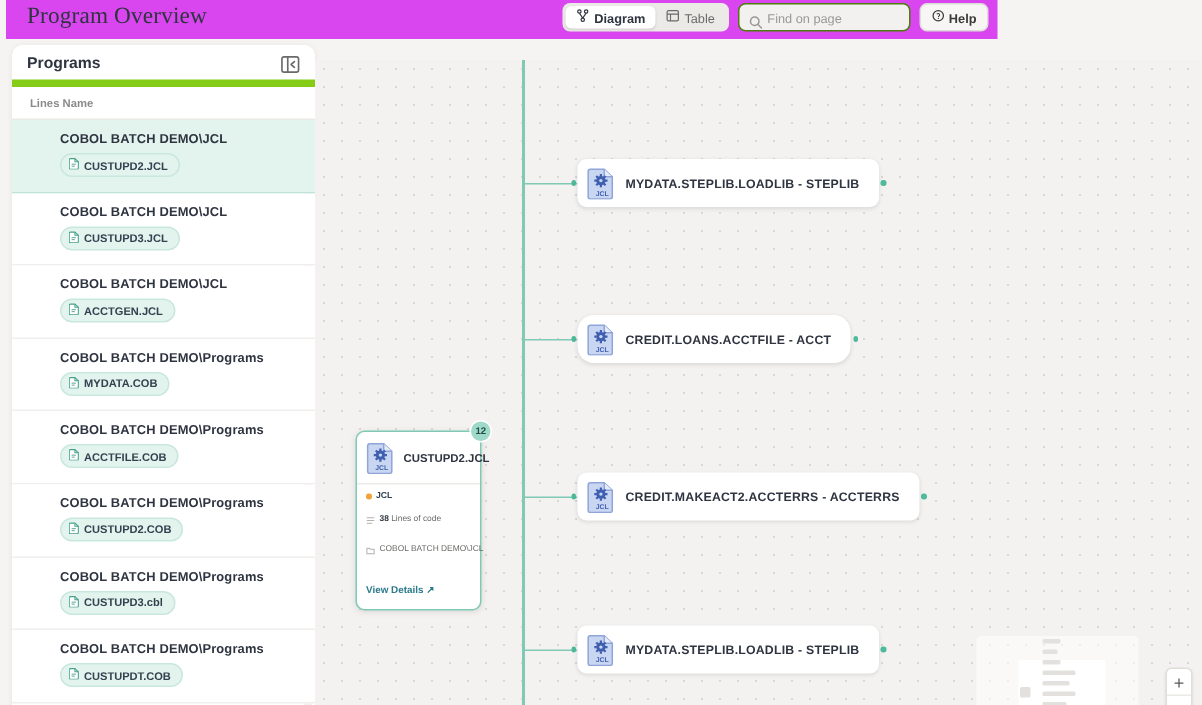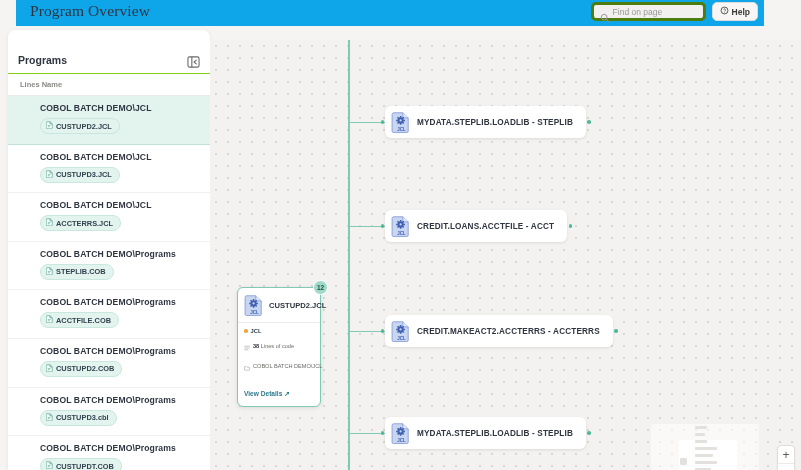--- a/index.html
+++ b/index.html
@@ -7,22 +7,22 @@
     width: 801px; height: 470px;
     overflow: hidden;
     background: #f5f4f2;
     font-family: "Liberation Sans", sans-serif;
     -webkit-font-smoothing: antialiased;
   }
   #app { position: relative; width: 801px; height: 470px; background: #f5f4f2; }
 
   
   .header {
-    position: absolute; top: 0; left: 16px; width: 748px; height: 26px;
-    background: #0ea5e9;
+    position: absolute; top: 0; left: 4px; width: 661px; height: 26px;
+    background: #d946ef;
   }
   .page-title {
     position: absolute; left: 14px; top: 2px;
     font-family: "Liberation Serif", serif;
     font-size: 15.5px; color: #2e3440; letter-spacing: .1px;
   }
   .hdr-right {
     position: absolute; right: 6px; top: 2px;
     display: flex; align-items: center; gap: 6px;
   }
@@ -37,21 +37,21 @@
     font-size: 8.5px; color: #6b6a68; white-space: nowrap;
     cursor: pointer; border: none; background: transparent;
     font-family: "Liberation Sans", sans-serif;
   }
   .seg-btn.active {
     background: #ffffff; color: #2e3440; font-weight: bold;
     box-shadow: 0 1px 1.5px rgba(0,0,0,.10);
   }
   .findbox {
     position: relative; width: 115px; height: 19px;
-    background: #f2f1ef; border: 3px solid #4d7c0f; border-radius: 5px;
+    background: #f2f1ef; border: 1px solid #4d7c0f; border-radius: 5px;
     display: flex; align-items: center; padding-left: 19px;
   }
   .findbox input {
     border: none; outline: none; background: transparent;
     font-size: 8.5px; color: #6b6a68; width: 88px;
     font-family: "Liberation Sans", sans-serif;
   }
   .findbox input::placeholder { color: #9a9896; }
   .find-ico { position: absolute; left: 6px; top: 4px; }
   .helpbtn {
@@ -67,22 +67,21 @@
     position: absolute; left: 8px; top: 30px;
     width: 202px; height: 440px;
     background: #ffffff;
     border-radius: 7px 7px 0 0;
     box-shadow: 0 1px 4px rgba(0,0,0,.07);
     overflow: hidden;
   }
   .sb-header {
     height: 28px; display: flex; align-items: center;
     padding: 0 10px; justify-content: space-between;
-    border-bottom: 1px solid #84cc16;
-    margin-top: 16px;
+    border-bottom: 5px solid #84cc16;
   }
   .sb-title { font-size: 10.5px; font-weight: bold; color: #2e3440; }
   .collapse-ico { width: 13px; height: 12px; cursor: pointer; }
   .sb-colhead {
     height: 22px; display: flex; align-items: center; padding: 0 12px;
     font-size: 7.5px; color: #8b8a88; font-weight: bold;
     border-bottom: 1px solid #eceae7; background: #fff;
   }
   .sb-list { position: relative; height: 390px; overflow: hidden; }
   .sb-item {
@@ -203,20 +202,42 @@
 </head>
 <body>
 
 <div id="app">
 
   <div class="header">
     <div class="page-title">Program Overview</div>
 
     <div class="hdr-right">
 
+      <div class="seg">
+        <button class="seg-btn active">
+          <span>
+            <svg width="9" height="9" viewBox="0 0 12 12">
+              <circle cx="3" cy="2.2" r="1.5" fill="none" stroke="#2e3440" stroke-width="1.1"></circle>
+              <circle cx="9" cy="2.2" r="1.5" fill="none" stroke="#2e3440" stroke-width="1.1"></circle>
+              <circle cx="6" cy="9.6" r="1.5" fill="none" stroke="#2e3440" stroke-width="1.1"></circle>
+              <path d="M3 3.7 L6 8.1 M9 3.7 L6 8.1" stroke="#2e3440" stroke-width="1" fill="none"></path>
+            </svg>
+          </span>
+          <span>Diagram</span>
+        </button>
+        <button class="seg-btn">
+          <span>
+            <svg width="9" height="9" viewBox="0 0 12 12">
+              <rect x="1" y="1.5" width="10" height="9" rx="1.2" fill="none" stroke="#6b6a68" stroke-width="1.1"></rect>
+              <path d="M1 4.5 H11 M4 4.5 V10.5" stroke="#6b6a68" stroke-width="1"></path>
+            </svg>
+          </span>
+          <span>Table</span>
+        </button>
+      </div>
 
       <div class="findbox">
         <span class="find-ico">
           <svg width="10" height="10" viewBox="0 0 12 12">
             <circle cx="5" cy="5" r="3.4" fill="none" stroke="#9a9896" stroke-width="1.2"></circle>
             <path d="M7.6 7.6 L10.4 10.4" stroke="#9a9896" stroke-width="1.2" stroke-linecap="round"></path>
           </svg>
         </span>
         <input type="text" value="" placeholder="Find on page" style="">
       </div>
@@ -268,29 +289,29 @@
                 <path d="M2 5 h3.2 M2 6.5 h2.4" stroke="#49a08a" stroke-width=".7"></path>
               </svg></span>
             <span>CUSTUPD3.JCL</span>
           </div></div>
         <div class="sb-item"><div class="sb-path">COBOL BATCH DEMO\JCL</div><div class="sb-badge">
             <span><svg width="7" height="8" viewBox="0 0 8 9">
                 <path d="M.9 .8 h3.6 l2.6 2.4 v5 a.7 .7 0 0 1 -.7 .7 h-5.5 a.7 .7 0 0 1 -.7 -.7 v-6.7 a.7 .7 0 0 1 .7 -.7 z" fill="#ffffff" stroke="#49a08a" stroke-width=".8"></path>
                 <path d="M4.5 .8 v2.4 h2.6" fill="none" stroke="#49a08a" stroke-width=".8"></path>
                 <path d="M2 5 h3.2 M2 6.5 h2.4" stroke="#49a08a" stroke-width=".7"></path>
               </svg></span>
-            <span>ACCTERRS.JCL</span>
+            <span>ACCTGEN.JCL</span>
           </div></div>
         <div class="sb-item"><div class="sb-path">COBOL BATCH DEMO\Programs</div><div class="sb-badge">
             <span><svg width="7" height="8" viewBox="0 0 8 9">
                 <path d="M.9 .8 h3.6 l2.6 2.4 v5 a.7 .7 0 0 1 -.7 .7 h-5.5 a.7 .7 0 0 1 -.7 -.7 v-6.7 a.7 .7 0 0 1 .7 -.7 z" fill="#ffffff" stroke="#49a08a" stroke-width=".8"></path>
                 <path d="M4.5 .8 v2.4 h2.6" fill="none" stroke="#49a08a" stroke-width=".8"></path>
                 <path d="M2 5 h3.2 M2 6.5 h2.4" stroke="#49a08a" stroke-width=".7"></path>
               </svg></span>
-            <span>STEPLIB.COB</span>
+            <span>MYDATA.COB</span>
           </div></div>
         <div class="sb-item"><div class="sb-path">COBOL BATCH DEMO\Programs</div><div class="sb-badge">
             <span><svg width="7" height="8" viewBox="0 0 8 9">
                 <path d="M.9 .8 h3.6 l2.6 2.4 v5 a.7 .7 0 0 1 -.7 .7 h-5.5 a.7 .7 0 0 1 -.7 -.7 v-6.7 a.7 .7 0 0 1 .7 -.7 z" fill="#ffffff" stroke="#49a08a" stroke-width=".8"></path>
                 <path d="M4.5 .8 v2.4 h2.6" fill="none" stroke="#49a08a" stroke-width=".8"></path>
                 <path d="M2 5 h3.2 M2 6.5 h2.4" stroke="#49a08a" stroke-width=".7"></path>
               </svg></span>
             <span>ACCTFILE.COB</span>
           </div></div>
         <div class="sb-item"><div class="sb-path">COBOL BATCH DEMO\Programs</div><div class="sb-badge">
@@ -344,21 +365,21 @@
                 <g stroke="#3f5fb0" stroke-width="1.5">
                   <path d="M0 -4.4 V-2.7 M0 4.4 V2.7 M-4.4 0 H-2.7 M4.4 0 H2.7"></path>
                   <path d="M-3.1 -3.1 L-1.9 -1.9 M3.1 3.1 L1.9 1.9 M3.1 -3.1 L1.9 -1.9 M-3.1 3.1 L-1.9 1.9"></path>
                 </g>
               </g>
               <text x="6.2" y="19.6" font-family="Liberation Sans, sans-serif" font-size="4.6" font-weight="bold" fill="#3f5fb0">JCL</text>
             </svg></span>
           <span class="node-label">MYDATA.STEPLIB.LOADLIB - STEPLIB</span>
           <span class="node-port"></span>
         </div>
-        <div class="node" style="left: 175px; top: 170px;">
+        <div class="node" style="left: 175px; top: 170px; border-radius: 11px;">
           <span class="jcl-ico"><svg width="20" height="22" viewBox="0 0 20 22">
               <path d="M2.6 1.8 h9.2 l5.4 5.1 v13.2 a1.5 1.5 0 0 1 -1.5 1.5 h-13.1 a1.5 1.5 0 0 1 -1.5 -1.5 v-16.8 a1.5 1.5 0 0 1 1.5 -1.5 z" fill="#c9d6f2" stroke="#8fa4d8" stroke-width="1"></path>
               <path d="M11.8 1.8 v5.1 h5.4" fill="#e4ebfa" stroke="#8fa4d8" stroke-width="1"></path>
               <g transform="translate(9.6,9.4)">
                 <circle r="3.1" fill="#3f5fb0"></circle>
                 <circle r="1.15" fill="#c9d6f2"></circle>
                 <g stroke="#3f5fb0" stroke-width="1.5">
                   <path d="M0 -4.4 V-2.7 M0 4.4 V2.7 M-4.4 0 H-2.7 M4.4 0 H2.7"></path>
                   <path d="M-3.1 -3.1 L-1.9 -1.9 M3.1 3.1 L1.9 1.9 M3.1 -3.1 L1.9 -1.9 M-3.1 3.1 L-1.9 1.9"></path>
                 </g>

